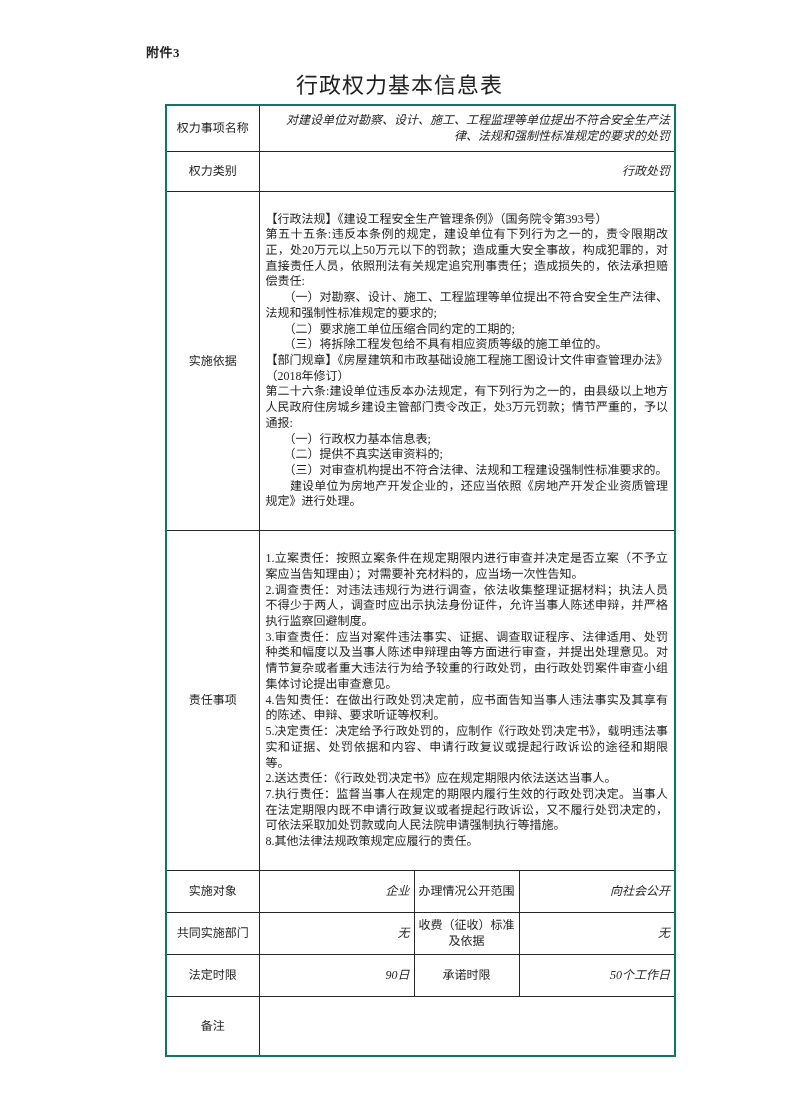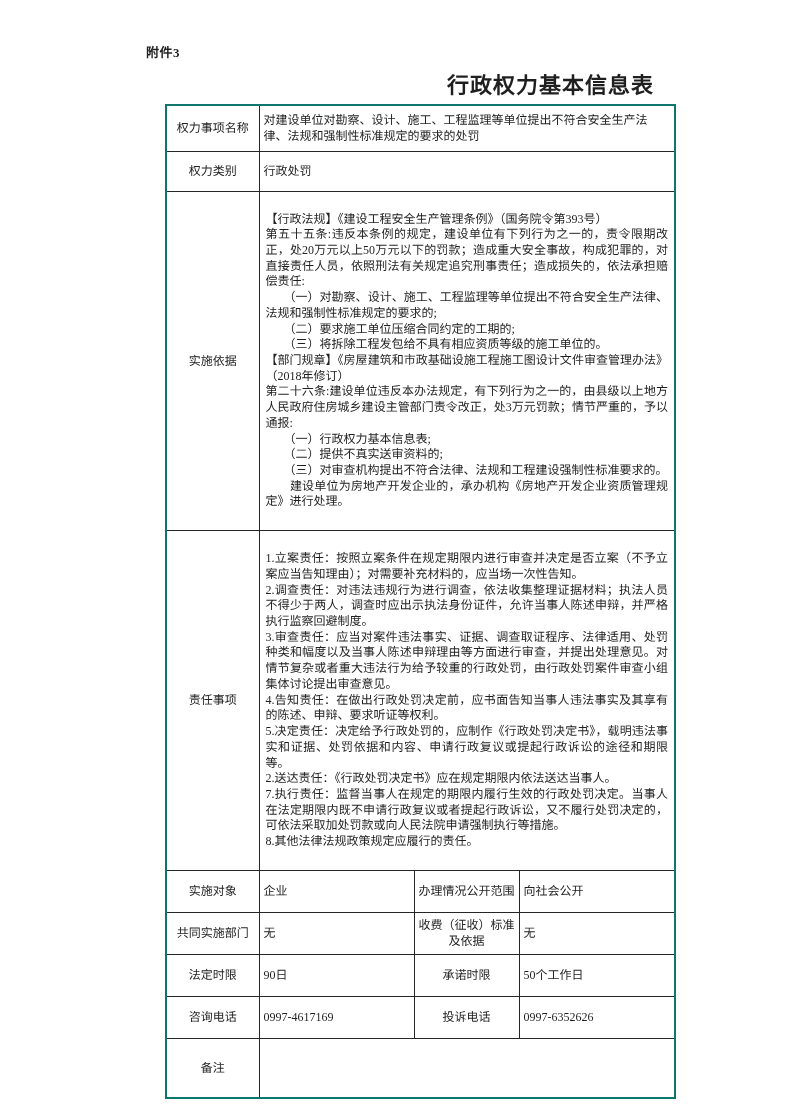--- a/index.html
+++ b/index.html
@@ -20,23 +20,23 @@
     top: 42px;
     font-size: 13px;
     font-weight: bold;
     letter-spacing: 0.5px;
   }
   .doc-title {
     position: absolute;
     left: 145px;
     top: 67px;
     width: 509px;
-    text-align: right;
+    text-align: center;
     font-size: 22px;
-    font-weight: bold;
+    font-weight: normal;
     letter-spacing: 1px;
   }
   table.info-table {
     position: absolute;
     left: 145px;
     top: 104px;
     width: 509px;
     border-collapse: collapse;
     table-layout: fixed;
     border: 2px solid #0f766e;
@@ -47,23 +47,24 @@
     font-size: 12px;
     vertical-align: middle;
     overflow: hidden;
   }
   .lbl {
     text-align: center;
     padding: 2px 3px;
     line-height: 1.35;
   }
   .val-center {
-    text-align: left;
+    text-align: right;
     padding: 2px 4px;
     line-height: 1.35;
+    font-style: italic;
   }
   .val-text {
     text-align: justify;
     padding: 20px 6px;
     line-height: 1.31;
   }
   .val-text p {
     margin: 0;
   }
   tr.h46 { height: 46px; }
@@ -100,21 +101,21 @@
           <p>【行政法规】《建设工程安全生产管理条例》（国务院令第393号）</p>
           <p>第五十五条:违反本条例的规定，建设单位有下列行为之一的，责令限期改正，处20万元以上50万元以下的罚款；造成重大安全事故，构成犯罪的，对直接责任人员，依照刑法有关规定追究刑事责任；造成损失的，依法承担赔偿责任:</p>
           <p>　　（一）对勘察、设计、施工、工程监理等单位提出不符合安全生产法律、法规和强制性标准规定的要求的;</p>
           <p>　　（二）要求施工单位压缩合同约定的工期的;</p>
           <p>　　（三）将拆除工程发包给不具有相应资质等级的施工单位的。</p>
           <p>【部门规章】《房屋建筑和市政基础设施工程施工图设计文件审查管理办法》（2018年修订）</p>
           <p>第二十六条:建设单位违反本办法规定，有下列行为之一的，由县级以上地方人民政府住房城乡建设主管部门责令改正，处3万元罚款；情节严重的，予以通报:</p>
           <p>　　（一）行政权力基本信息表;</p>
           <p>　　（二）提供不真实送审资料的;</p>
           <p>　　（三）对审查机构提出不符合法律、法规和工程建设强制性标准要求的。</p>
-          <p>　　建设单位为房地产开发企业的，承办机构《房地产开发企业资质管理规定》进行处理。</p>
+          <p>　　建设单位为房地产开发企业的，还应当依照《房地产开发企业资质管理规定》进行处理。</p>
         </td>
     </tr>
     <tr>
       <td class="lbl">责任事项</td>
       <td class="val-text" colspan="3">
           <p>1.立案责任：按照立案条件在规定期限内进行审查并决定是否立案（不予立案应当告知理由）；对需要补充材料的，应当场一次性告知。</p>
           <p>2.调查责任：对违法违规行为进行调查，依法收集整理证据材料；执法人员不得少于两人，调查时应出示执法身份证件，允许当事人陈述申辩，并严格执行监察回避制度。</p>
           <p>3.审查责任：应当对案件违法事实、证据、调查取证程序、法律适用、处罚种类和幅度以及当事人陈述申辩理由等方面进行审查，并提出处理意见。对情节复杂或者重大违法行为给予较重的行政处罚，由行政处罚案件审查小组集体讨论提出审查意见。</p>
           <p>4.告知责任：在做出行政处罚决定前，应书面告知当事人违法事实及其享有的陈述、申辩、要求听证等权利。</p>
           <p>5.决定责任：决定给予行政处罚的，应制作《行政处罚决定书》，载明违法事实和证据、处罚依据和内容、申请行政复议或提起行政诉讼的途径和期限等。</p>
@@ -134,24 +135,18 @@
       <td class="val-center">无</td>
       <td class="lbl">收费（征收）标准及依据</td>
       <td class="val-center">无</td>
     </tr>
     <tr class="h42">
       <td class="lbl">法定时限</td>
       <td class="val-center">90日</td>
       <td class="lbl">承诺时限</td>
       <td class="val-center">50个工作日</td>
     </tr>
-    <tr class="h42">
-      <td class="lbl">咨询电话</td>
-      <td class="val-center">0997-4617169</td>
-      <td class="lbl">投诉电话</td>
-      <td class="val-center">0997-6352626</td>
-    </tr>
     <tr class="h44">
       <td class="lbl">备注</td>
       <td class="val-text" colspan="3"></td>
     </tr>
   </tbody>
 </table>
 
 </body></html>

